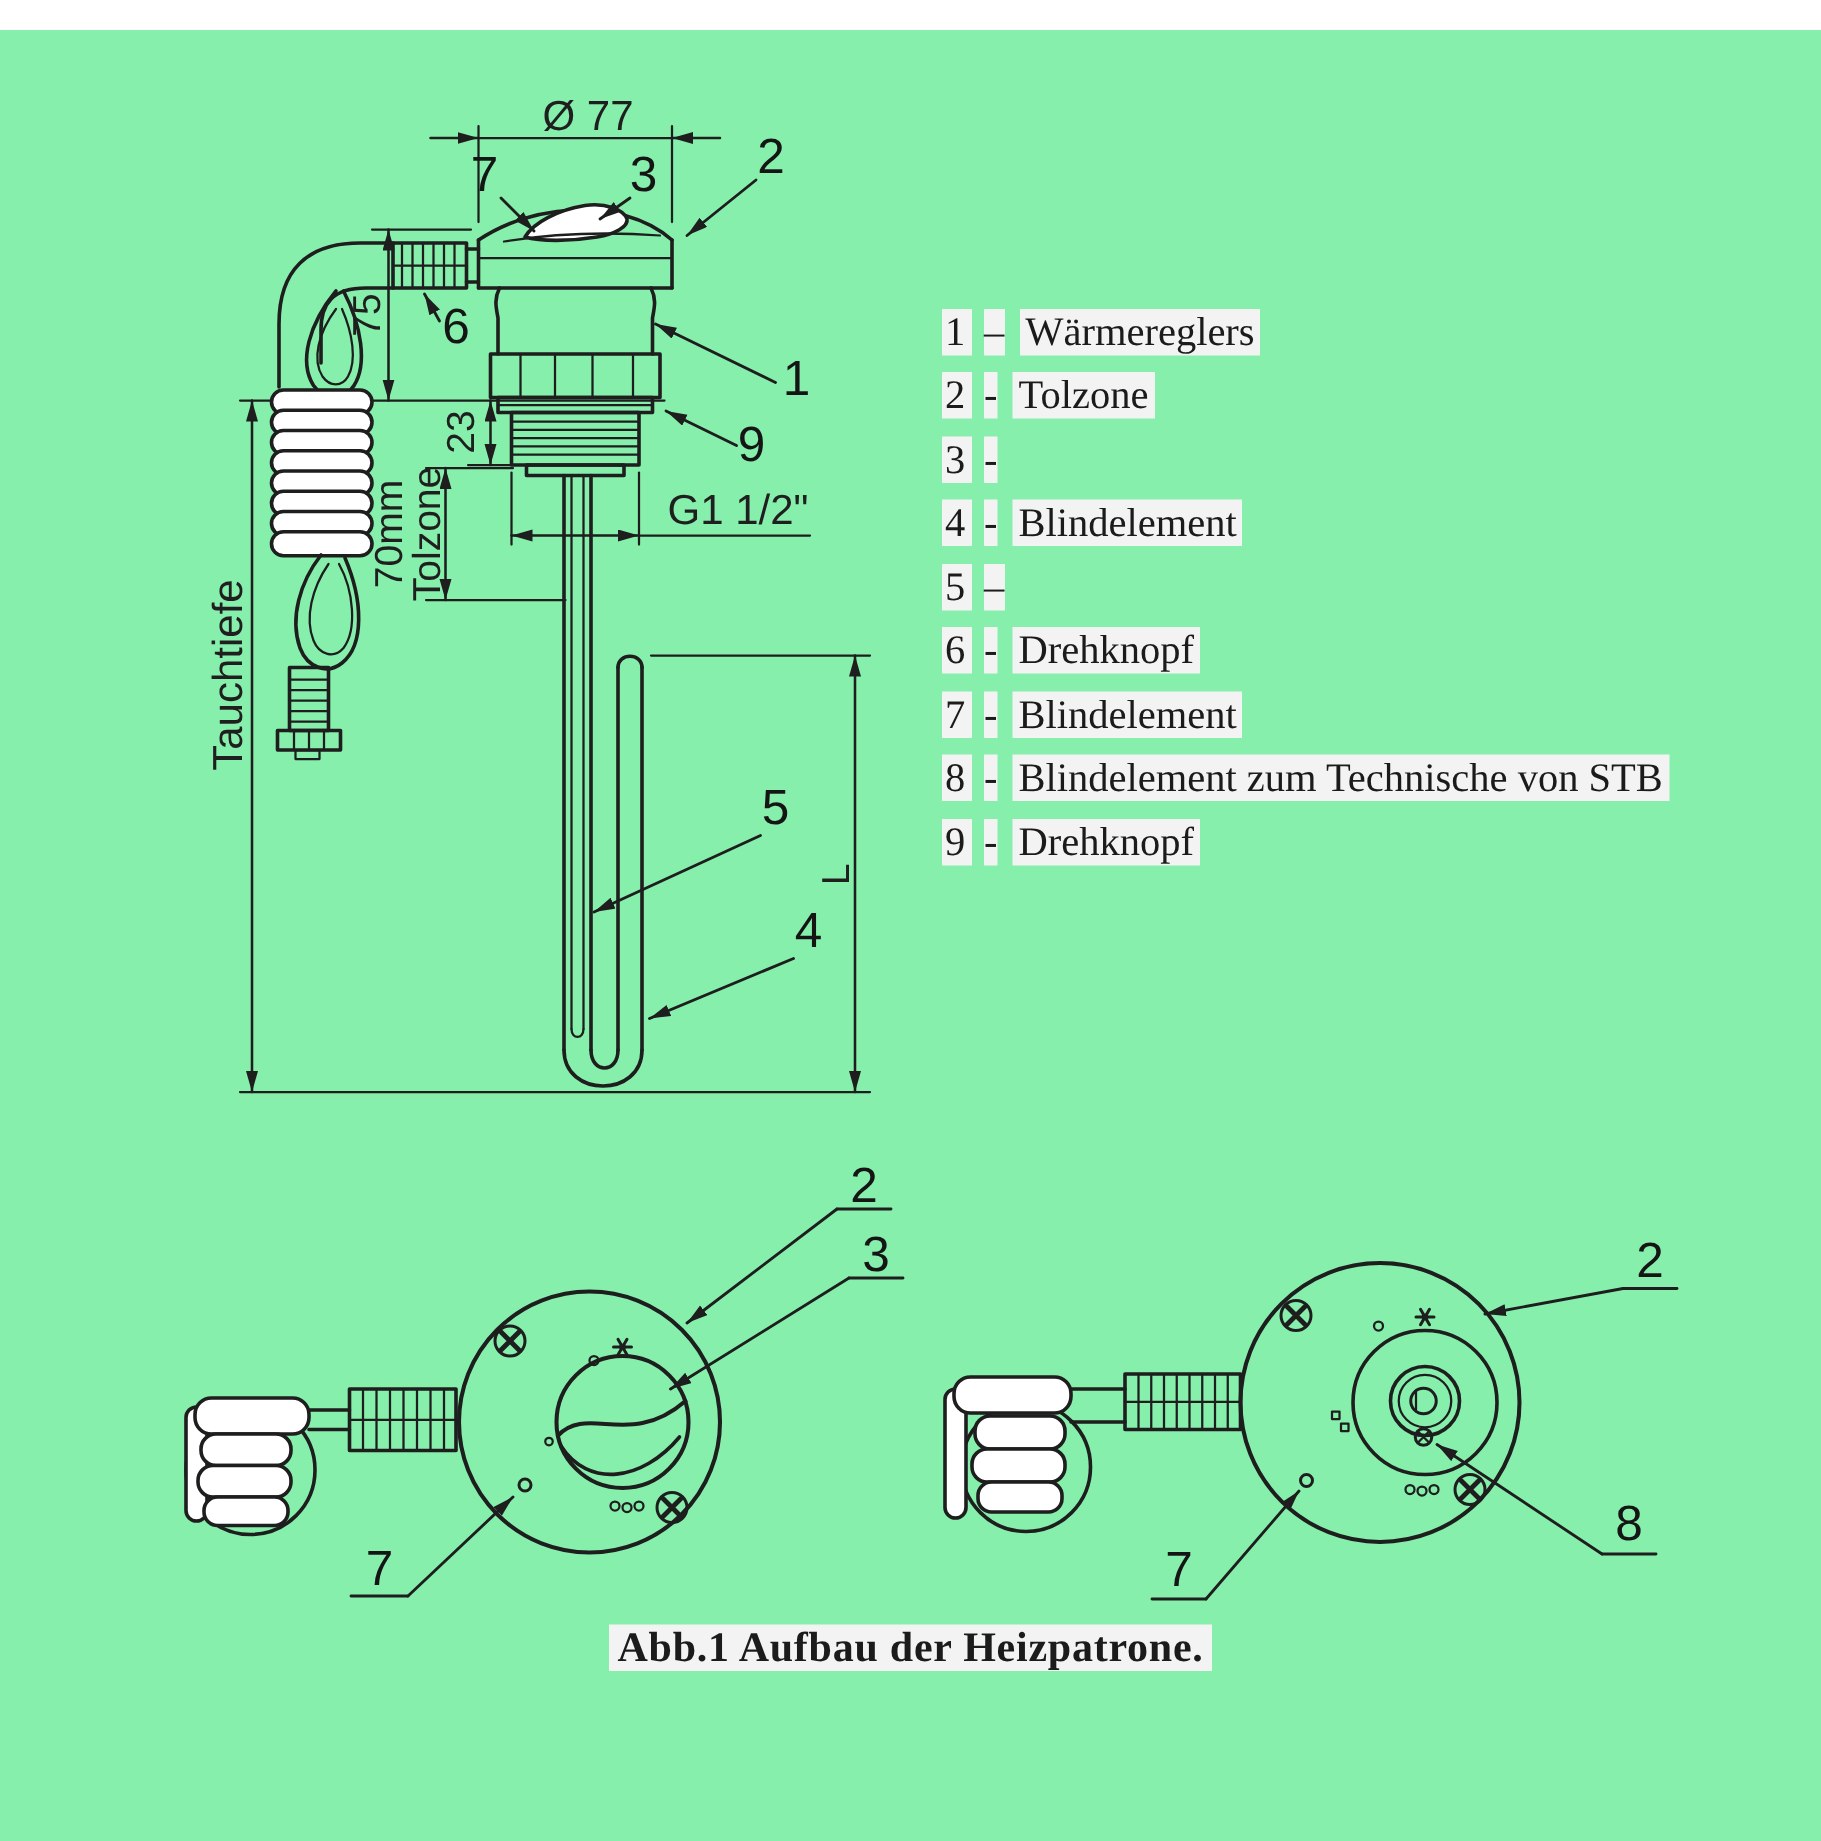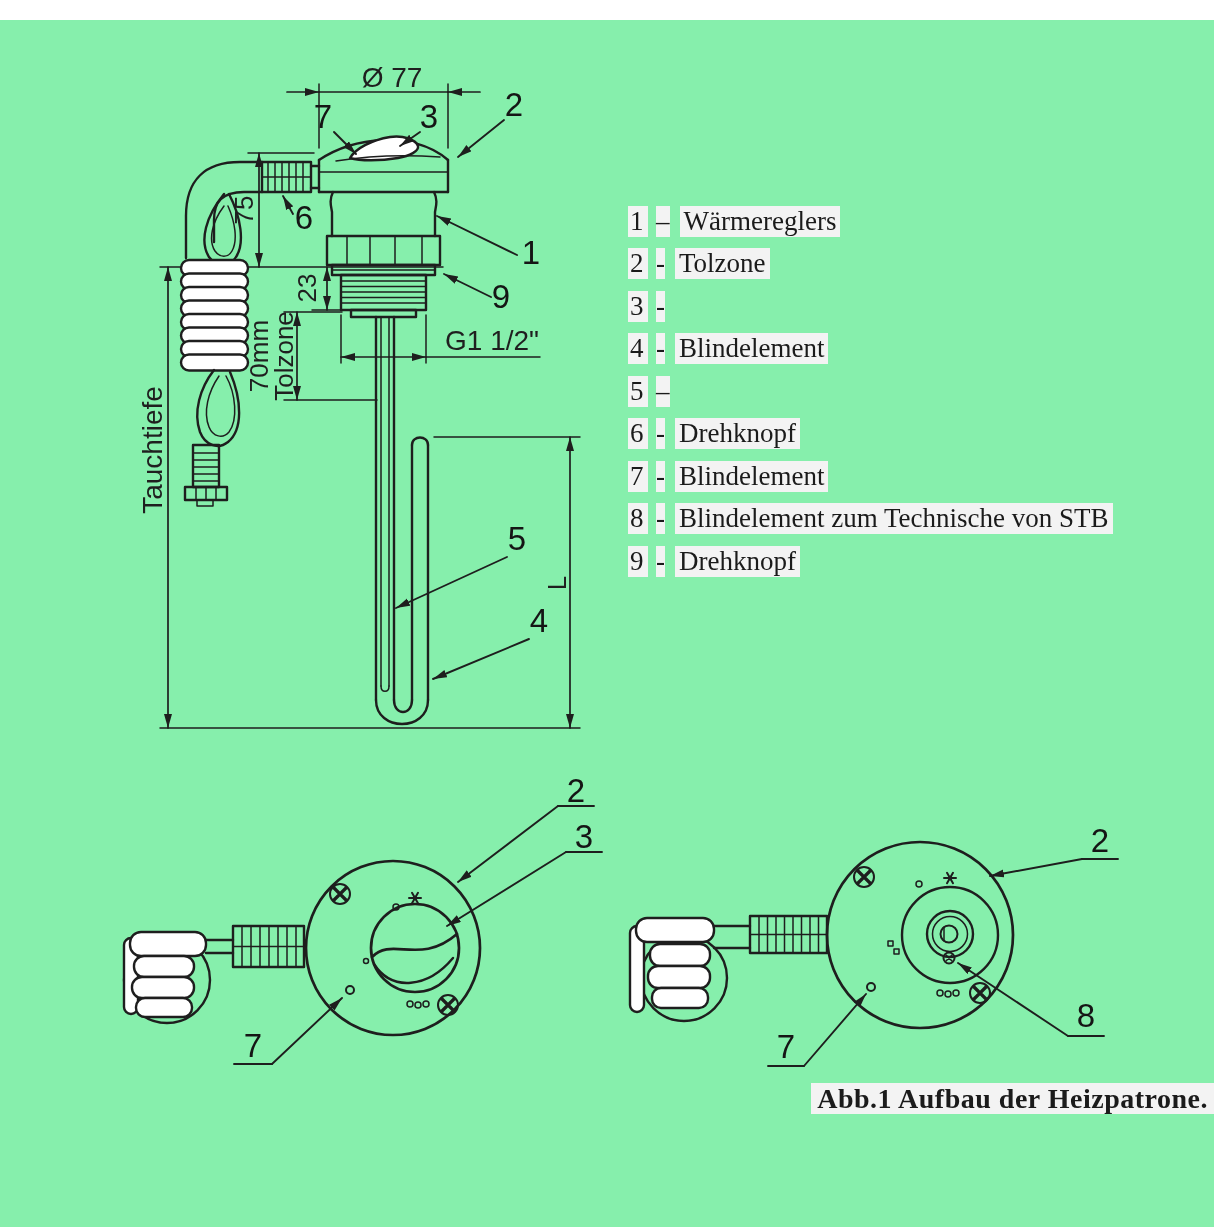--- a/index.html
+++ b/index.html
@@ -10,21 +10,21 @@
   .dim{font:28px "Liberation Sans",sans-serif;fill:#1f1f1f;}
   .dims{font:26px "Liberation Sans",sans-serif;fill:#1f1f1f;}
   .callout{font:33px "Liberation Sans",sans-serif;fill:#151515;}
   .o2{stroke-width:2.4}.o3{stroke-width:2.7}.t1{stroke-width:1.5}
   .dl{stroke-width:1.7}.ld{stroke-width:1.9}
   .legend{position:absolute;left:628px;top:180px;font-size:27px;color:#1b1b1b;}
   .lrow{height:42.5px;display:flex;align-items:center;white-space:nowrap;}
   .lnum{min-width:16px;background:#f3f3f3;padding:0 2px;}
   .lsep{margin:0 10px 0 8px;background:#f3f3f3;}
   .llab{background:#f3f3f3;padding:0 4px;}
-  .cap-abb{position:absolute;top:1063px;left:0;width:100%;text-align:right;
+  .cap-abb{position:absolute;top:1063px;left:0;width:100%;text-align:center;
            font-weight:700;font-size:28px;color:#1b1b1b;letter-spacing:.5px;}
   .cap-tab{position:absolute;top:1180px;left:0;width:100%;padding-left:70px;box-sizing:border-box;
            text-align:center;font-weight:700;font-size:27px;color:#1b1b1b;letter-spacing:.5px;}
   .hl{background:#f3f3f3;padding:0 6px;}
 </style>
 </head>
 <body>
 
 <div class="page">
 

